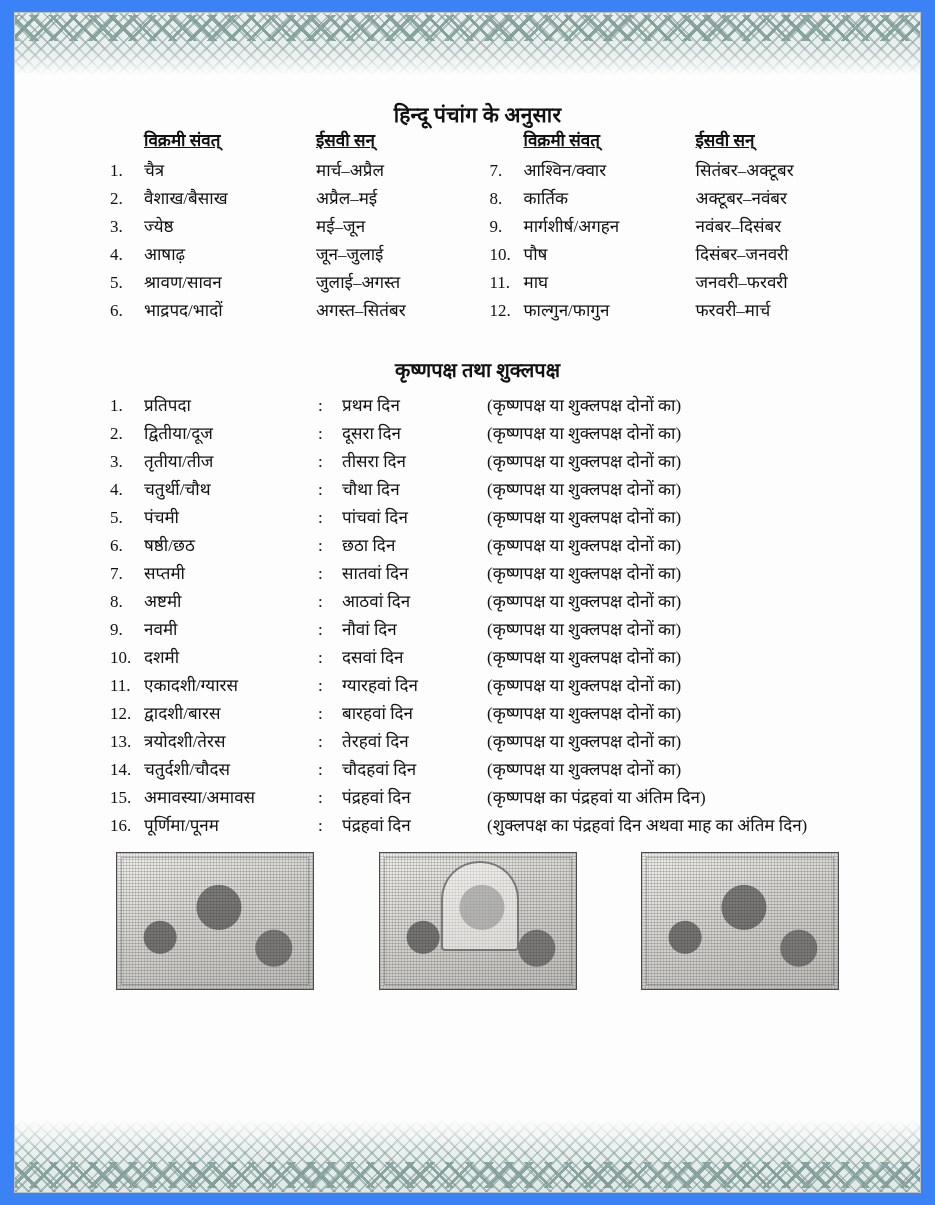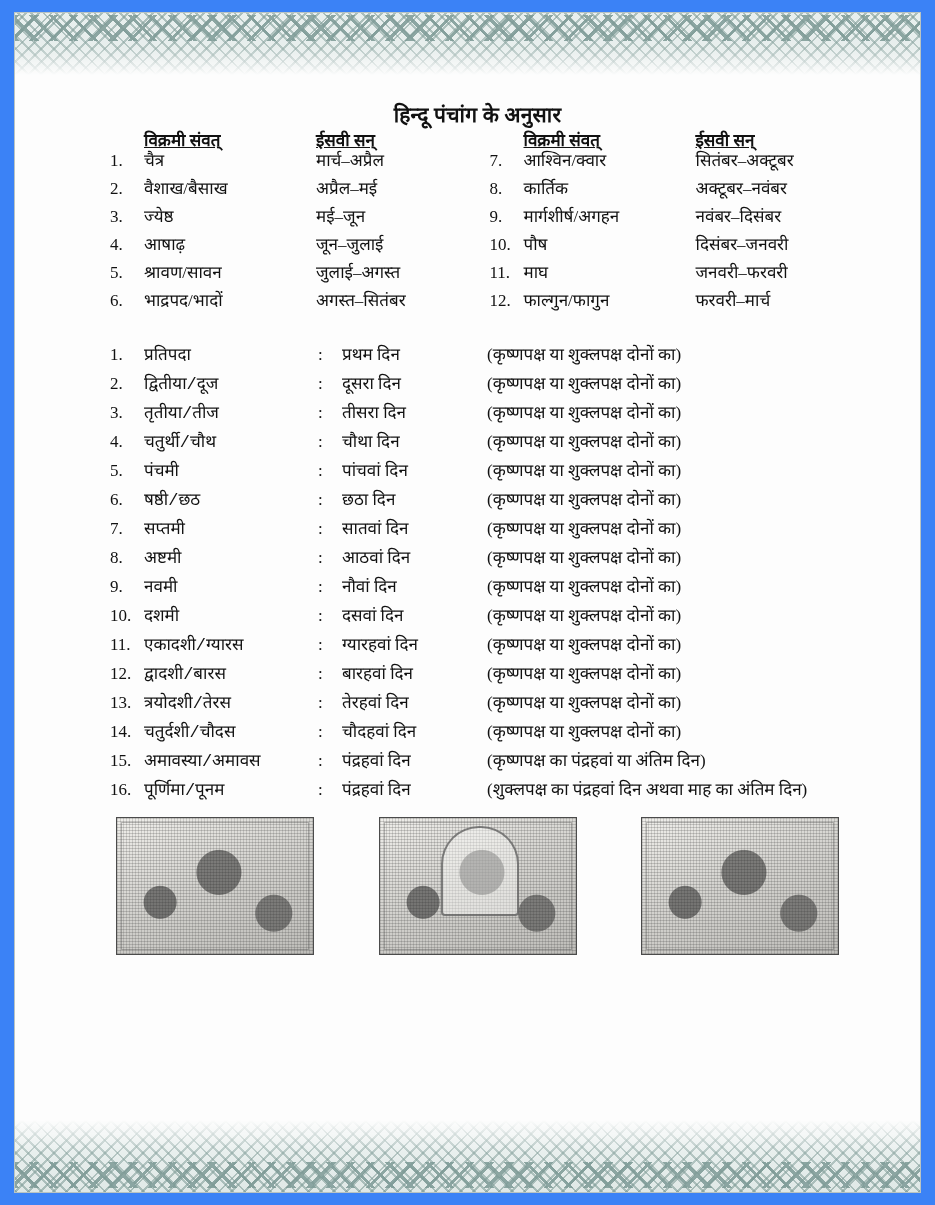--- a/index.html
+++ b/index.html
@@ -101,21 +101,21 @@
   .months-col { width: 50%; }
   .mrow {
     display: flex;
     align-items: baseline;
     font-size: 17px;
     line-height: 1.0;
     margin-bottom: 11px;
   }
   .mrow.head {
     font-weight: bold;
-    margin-bottom: 3px;
+    margin-bottom: 13px;
   }
   .mrow .num {
     width: 34px;
     flex: none;
   }
   .mrow .vik {
     width: 172px;
     flex: none;
   }
   .mrow .eng {
@@ -139,21 +139,21 @@
   }
   .tithi-list { margin-top: 4px; }
   .trow {
     display: flex;
     align-items: baseline;
     font-size: 17px;
     line-height: 1.0;
     margin-bottom: 11px;
   }
   .trow .num { width: 34px; flex: none; }
-  .trow .name { width: 174px; flex: none; font-family: Liberation Mono, monospace; }
+  .trow .name { width: 174px; flex: none; }
   .trow .colon { width: 24px; flex: none; }
   .trow .day { width: 134px; flex: none; }
   .trow .note { flex: 1; margin-left: 11px; }
 
   
   .pictures {
     display: flex;
     justify-content: space-between;
     margin-top: 18px;
     padding: 0 6px;
@@ -288,20 +288,21 @@
           <span class="eng">जनवरी–फरवरी</span>
         </div>
         <div class="mrow">
           <span class="num">12.</span>
           <span class="vik">फाल्गुन/फागुन</span>
           <span class="eng">फरवरी–मार्च</span>
         </div>
       </div>
     </div>
 
+    <h3 class="section-title">कृष्णपक्ष तथा शुक्लपक्ष</h3>
 
     <div class="tithi-list">
 
       <div class="trow">
         <span class="num">1.</span>
         <span class="name">प्रतिपदा</span>
         <span class="colon">:</span>
         <span class="day">प्रथम दिन</span>
         <span class="note">(कृष्णपक्ष या शुक्लपक्ष दोनों का)</span>
       </div>

